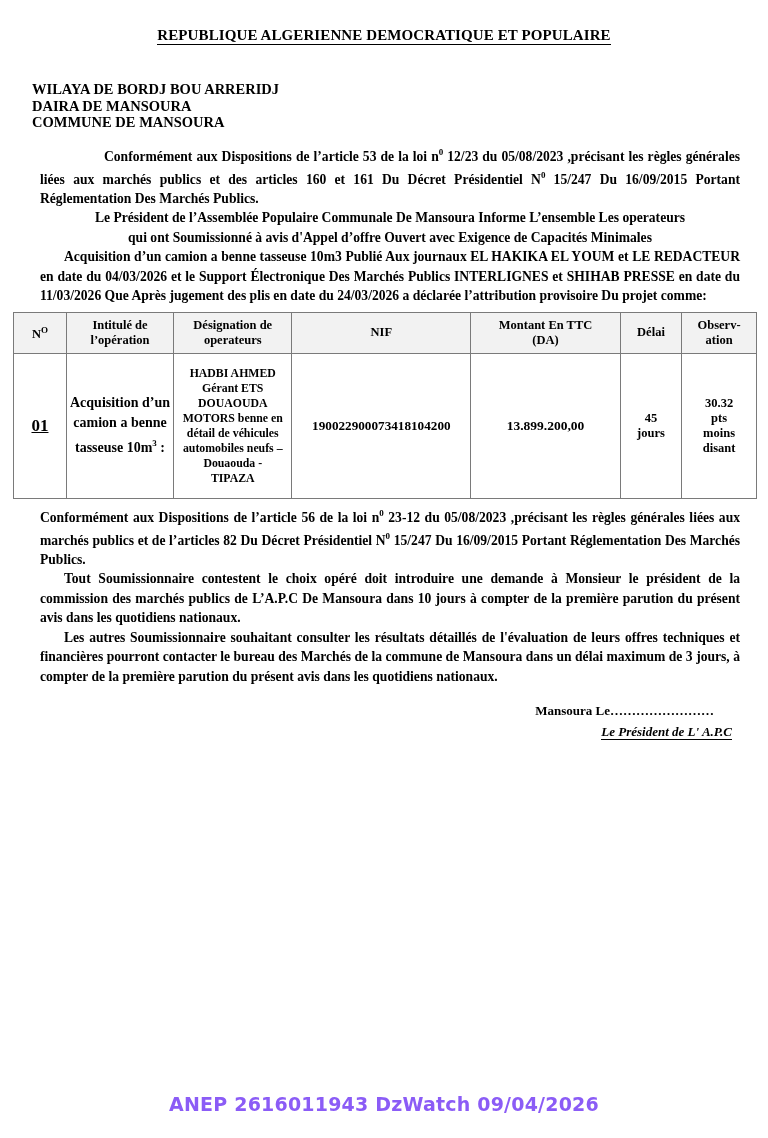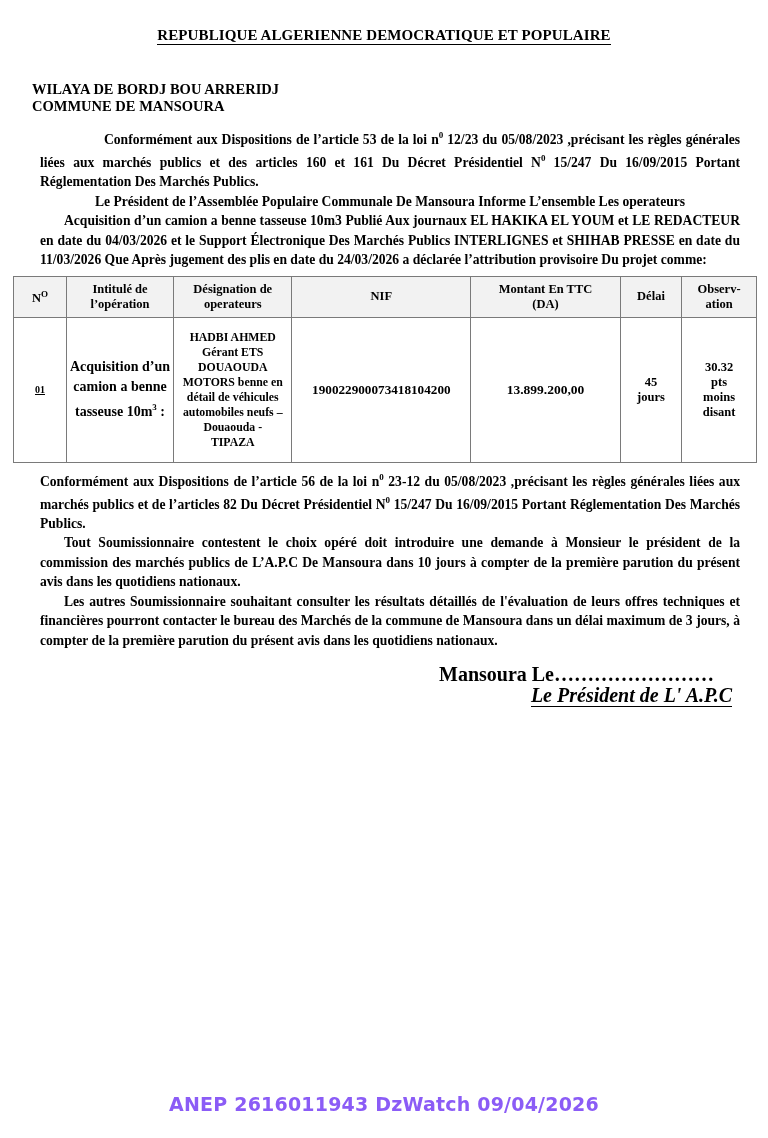--- a/index.html
+++ b/index.html
@@ -110,42 +110,42 @@
   th.c-no       { width: 46px; }
   th.c-intitule { width: 98px; }
   th.c-desig    { width: 109px; }
   th.c-nif      { width: 167px; }
   th.c-montant  { width: 139px; }
   th.c-delai    { width: 54px; }
   th.c-obs      { width: 67px; }
 
   th.c-obs { font-size: 10.5px; line-height: 13px; }
 
-  td.v-no { font-size: 10px; text-decoration: underline; }
+  td.v-no { font-size: 17px; text-decoration: underline; }
   td.v-intitule {
     font-size: 14px;
     line-height: 20px;
   }
   td.v-desig {
     font-size: 11.8px;
     line-height: 15px;
   }
   td.v-nif { font-size: 13.2px; }
   td.v-montant { font-size: 13.5px; }
   td.v-delai { font-size: 12.5px; line-height: 15px; }
   td.v-obs { font-size: 12.5px; line-height: 15px; }
   td.body-cell { height: 140px; }
 
   
   .sig-block {
     padding-top: 14px;
     padding-right: 36px;
     text-align: right;
     font-weight: bold;
-    font-size: 20px;
+    font-size: 13px;
     line-height: 21px;
   }
   .sig-line1 { display: block; padding-right: 18px; }
   .sig-line2 { display: block; font-style: italic; }
   .sig-line2 span {
     border-bottom: 1.5px solid #000;
   }
 
   
   .footer {
@@ -164,28 +164,30 @@
 <body>
 
 <div class="page">
 
   <div class="republic-title">
     <span>REPUBLIQUE ALGERIENNE DEMOCRATIQUE ET POPULAIRE</span>
   </div>
 
   <div class="admin-block">
     <span class="admin-line">WILAYA DE BORDJ BOU ARRERIDJ</span>
+    <span class="admin-line">DAIRA DE MANSOURA</span>
     <span class="admin-line">COMMUNE DE MANSOURA</span>
   </div>
 
 
   <div class="body-wrap">
     <p class="para"><span class="lead-indent"></span><span>Conformément aux Dispositions de l’article 53 de la loi n</span><sup>0</sup><span> 12/23 du 05/08/2023 ,précisant les règles générales liées aux marchés publics et des articles 160 et 161 Du Décret Présidentiel N</span><sup>0</sup><span> 15/247 Du 16/09/2015 Portant Réglementation Des Marchés Publics.</span></p>
 
     <p class="center-line">Le Président de l’Assemblée Populaire Communale De Mansoura  Informe L’ensemble Les operateurs</p>
+    <p class="center-line">qui ont Soumissionné à avis d'Appel d’offre Ouvert avec Exigence de Capacités Minimales</p>
 
     <p class="para"><span class="lead-indent-sm"></span><span>Acquisition d’un camion a benne tasseuse 10m3   Publié   Aux journaux EL HAKIKA EL YOUM et   LE REDACTEUR en date du 04/03/2026    et le Support Électronique Des Marchés Publics INTERLIGNES et SHIHAB PRESSE en date du   11/03/2026 Que Après jugement des plis en date du 24/03/2026 a déclarée l’attribution provisoire Du projet comme:</span></p>
   </div>
 
   <div class="table-wrap">
     <table class="avis-table">
       <thead>
         <tr>
           <th class="c-no"><span>N</span><sup>O</sup></th>
           <th class="c-intitule">

